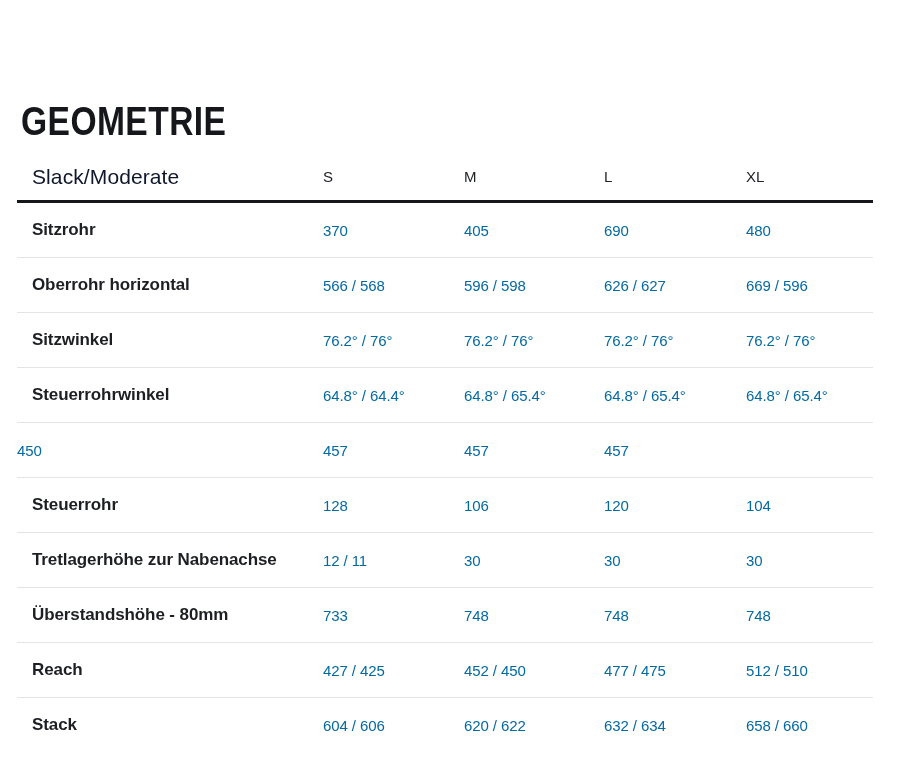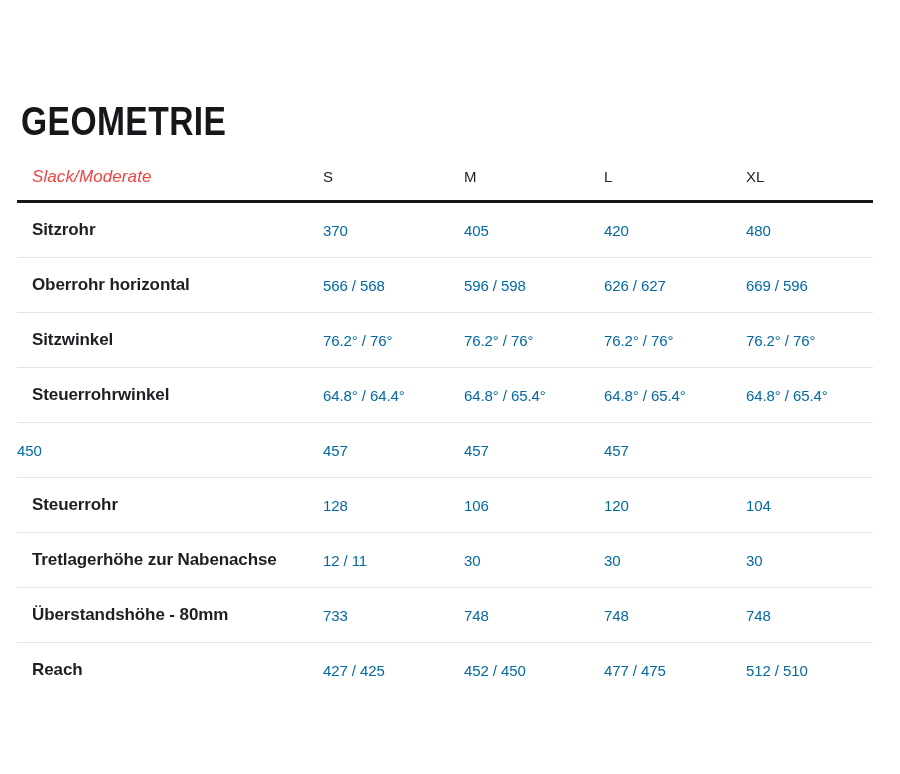--- a/index.html
+++ b/index.html
@@ -39,25 +39,24 @@
   .grid-row {
     display: grid;
     grid-template-columns: 306px 141px 140px 142px auto;
     align-items: center;
   }
   .header-row {
     height: 47px;
     border-bottom: 3px solid #15171b;
   }
   .header-label {
-    color: #ef4444;
-    font-size: 17px;
+    color: #0f172a;
+    font-size: 21px;
     padding-left: 15px;
     letter-spacing: 0.1px;
-    font-style: italic;
   }
   .header-col {
     color: #1d1f23;
     font-size: 15px;
     letter-spacing: 0.1px;
   }
   .data-row {
     height: 54px;
     border-bottom: 1px solid #e4e4e4;
   }
@@ -94,21 +93,21 @@
       <div class="header-col">M</div>
       <div class="header-col">L</div>
       <div class="header-col">XL</div>
     </div>
 
     <div>
         <div class="grid-row data-row">
           <div class="row-label">Sitzrohr</div>
           <div class="cell-value">370</div>
           <div class="cell-value">405</div>
-          <div class="cell-value">420</div>
+          <div class="cell-value">690</div>
           <div class="cell-value">480</div>
         </div>
         <div class="grid-row data-row">
           <div class="row-label">Oberrohr horizontal</div>
           <div class="cell-value">566 / 568</div>
           <div class="cell-value">596 / 598</div>
           <div class="cell-value">626 / 627</div>
           <div class="cell-value">669 / 596</div>
         </div>
         <div class="grid-row data-row">
@@ -152,16 +151,23 @@
           <div class="cell-value">748</div>
           <div class="cell-value">748</div>
         </div>
         <div class="grid-row data-row">
           <div class="row-label">Reach</div>
           <div class="cell-value">427 / 425</div>
           <div class="cell-value">452 / 450</div>
           <div class="cell-value">477 / 475</div>
           <div class="cell-value">512 / 510</div>
         </div>
+        <div class="grid-row data-row">
+          <div class="row-label">Stack</div>
+          <div class="cell-value">604 / 606</div>
+          <div class="cell-value">620 / 622</div>
+          <div class="cell-value">632 / 634</div>
+          <div class="cell-value">658 / 660</div>
+        </div>
       </div>
 
   </div>
 </div>
 
 </body></html>

